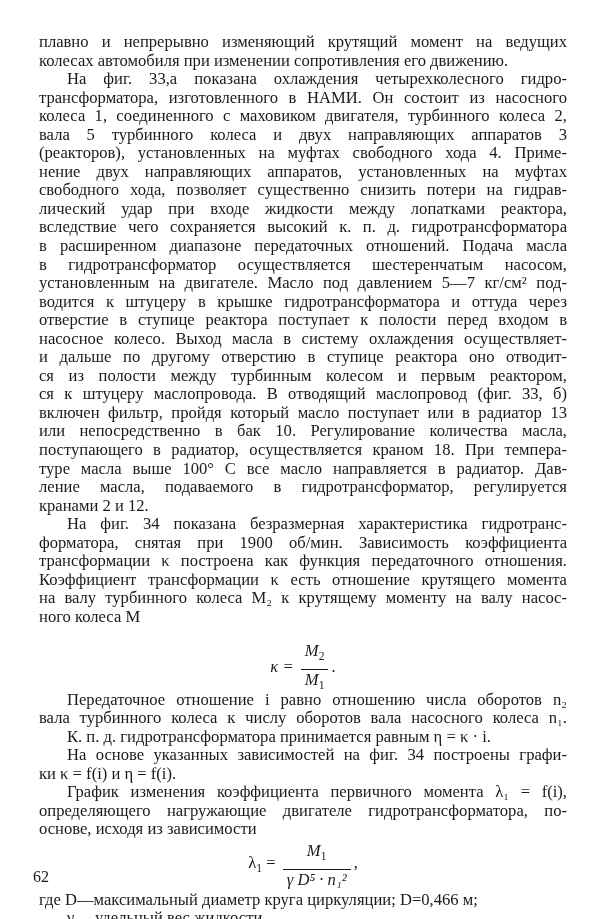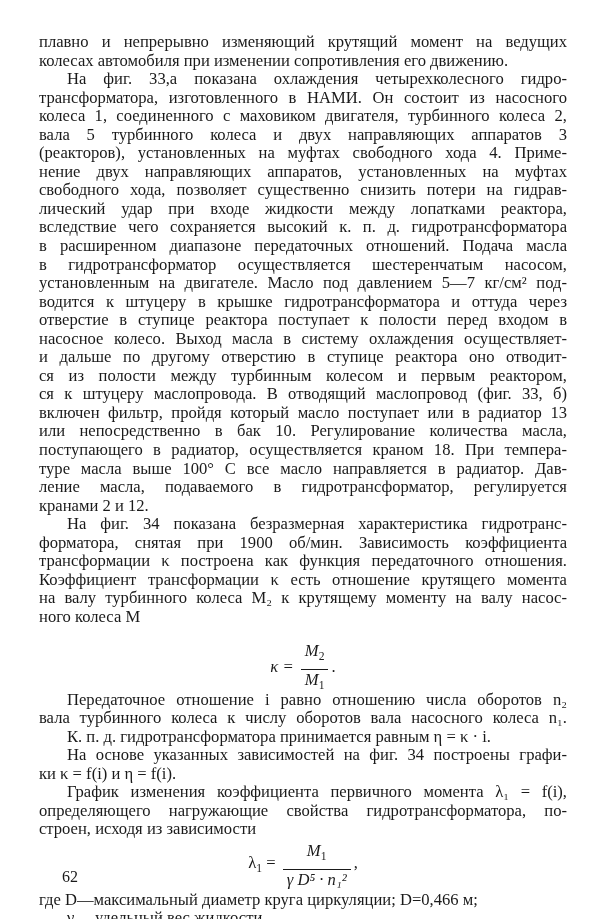--- a/index.html
+++ b/index.html
@@ -15,21 +15,21 @@
   .ind { text-indent:28px; }
   .it { font-style:italic; }
   .formula { display:block; text-align:center; text-align-last:center; position:relative; }
   .frac { display:inline-block; vertical-align:middle; text-align:center; margin:0 3px; }
   .frac .num { display:block; border-bottom:1px solid #1a1a1a; padding:0 4px; line-height:24px; }
   .frac .den { display:block; padding:0 4px; line-height:20px; }
   sub, sup { font-size:70%; }
   .f1 { margin-top:12px; height:46px; line-height:46px; }
   .f2 { height:46px; line-height:46px; }
   .gap6 { height:6px; }
-  .pagenum { position:absolute; left:62px; top:868px; font-family:"Liberation Serif", serif; font-size:16px; color:#1a1a1a; }
+  .pagenum { position:absolute; left:33px; top:868px; font-family:"Liberation Serif", serif; font-size:16px; color:#1a1a1a; }
 </style>
 </head>
 <body>
 
 <div class="page">
   <span class="ln">плавно и непрерывно изменяющий крутящий момент на ведущих</span>
   <span class="ln last">колесах автомобиля при изменении сопротивления его движению.</span>
   <span class="ln ind">На фиг. 33,а показана охлаждения четырехколесного гидро-</span>
   <span class="ln">трансформатора, изготовленного в НАМИ. Он состоит из насосного</span>
   <span class="ln">колеса 1, соединенного с маховиком двигателя, турбинного колеса 2,</span>
@@ -69,22 +69,22 @@
     </span><span>.</span>
   </div>
 
   <div class="gap6"></div>
   <span class="ln ind">Передаточное отношение i равно отношению числа оборотов n₂</span>
   <span class="ln">вала турбинного колеса к числу оборотов вала насосного колеса n₁.</span>
   <span class="ln last ind">К. п. д. гидротрансформатора принимается равным η = κ · i.</span>
   <span class="ln ind">На основе указанных зависимостей на фиг. 34 построены графи-</span>
   <span class="ln last">ки κ = f(i) и η = f(i).</span>
   <span class="ln ind">График изменения коэффициента первичного момента λ₁ = f(i),</span>
-  <span class="ln">определяющего нагружающие свойства гидротрансформатора, по-</span>
-  <span class="ln last">строен, исходя из зависимости</span>
+  <span class="ln">определяющего нагружающие двигателе гидротрансформатора, по-</span>
+  <span class="ln last">основе, исходя из зависимости</span>
 
   <div class="formula f2">
     <span><span>λ</span><sub>1</sub></span>
     <span>=</span>
     <span class="frac">
       <span class="num"><span class="it">M</span><sub>1</sub></span>
       <span class="den it">γ D⁵ · n₁²</span>
     </span><span>,</span>
   </div>
 

